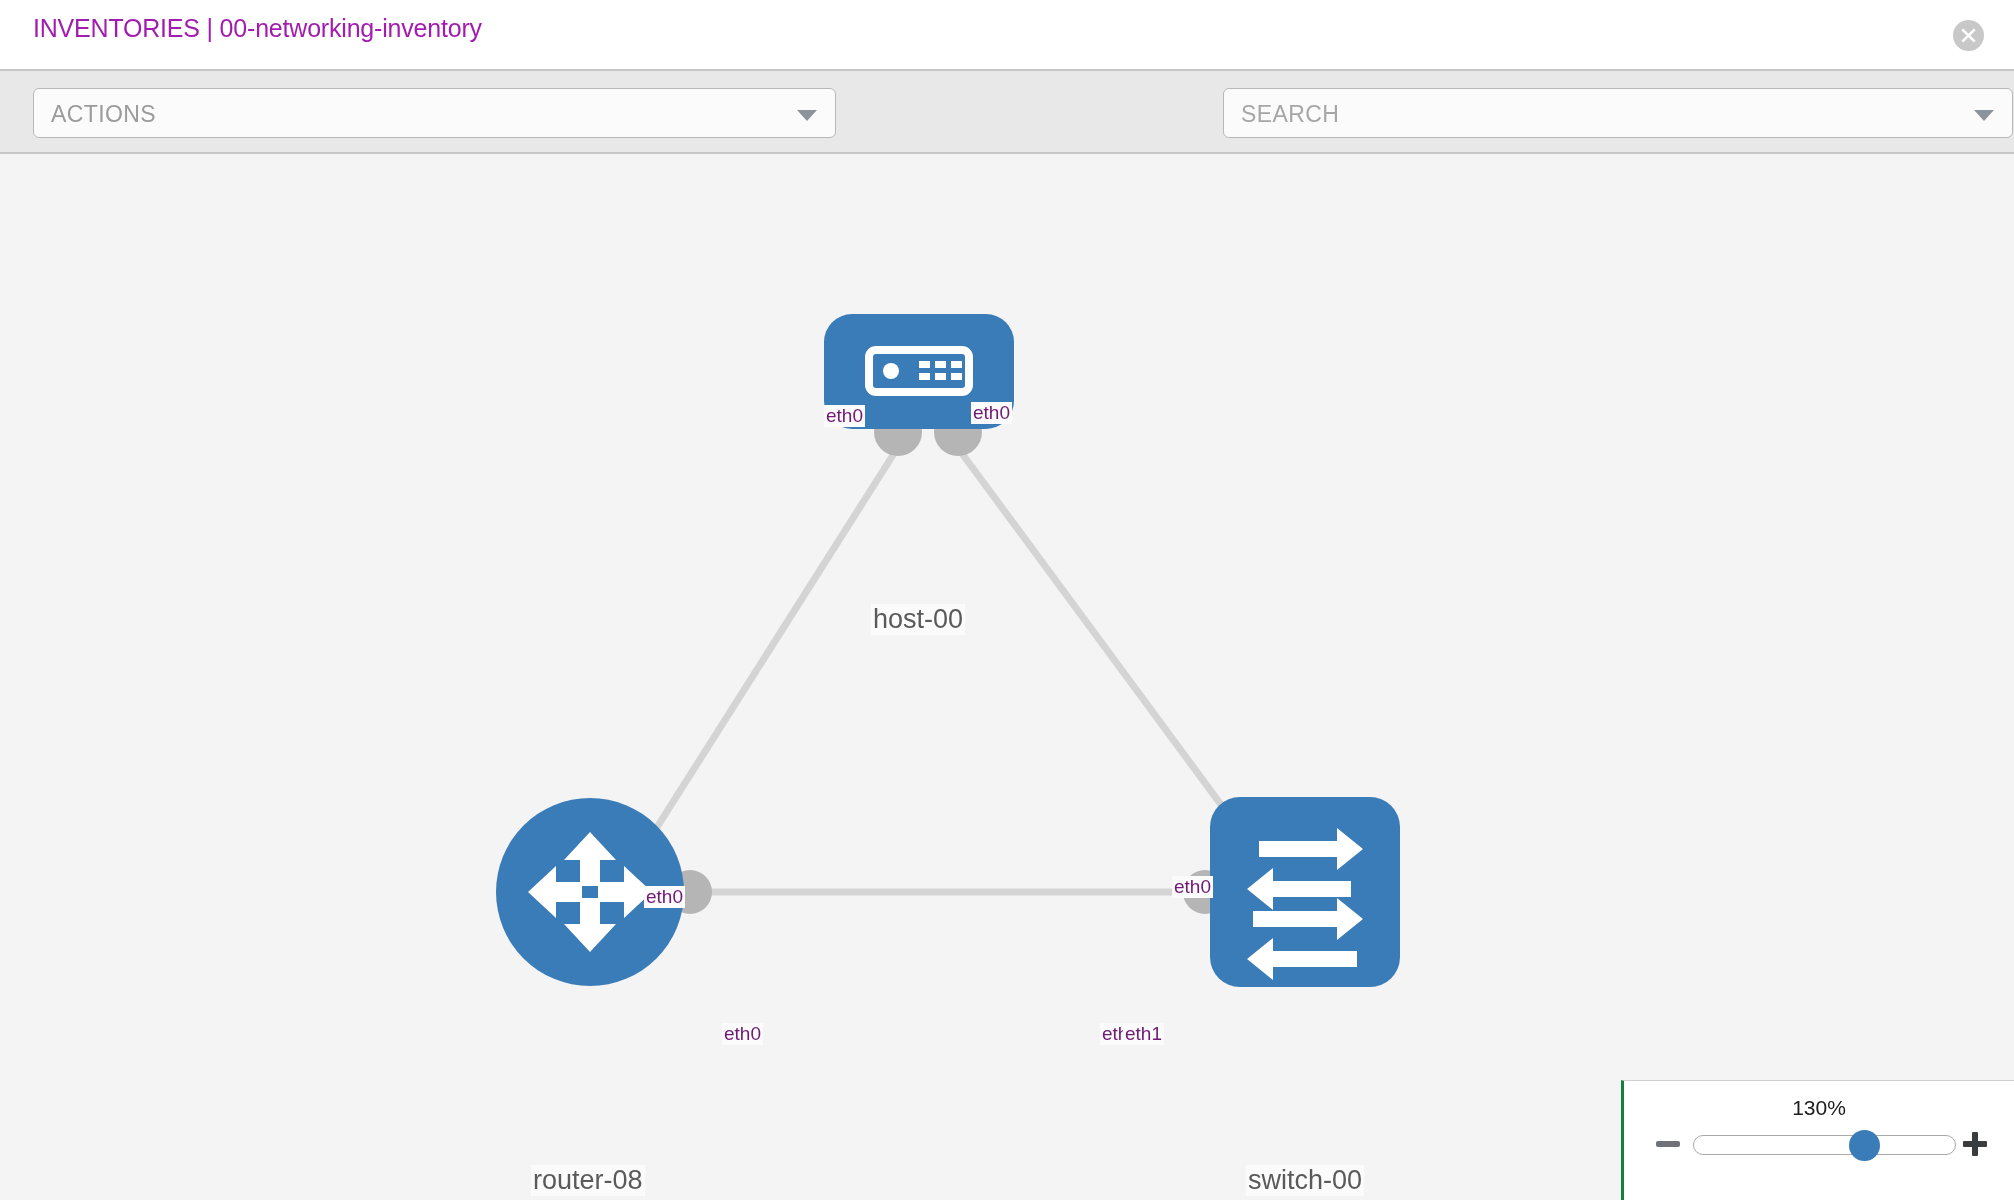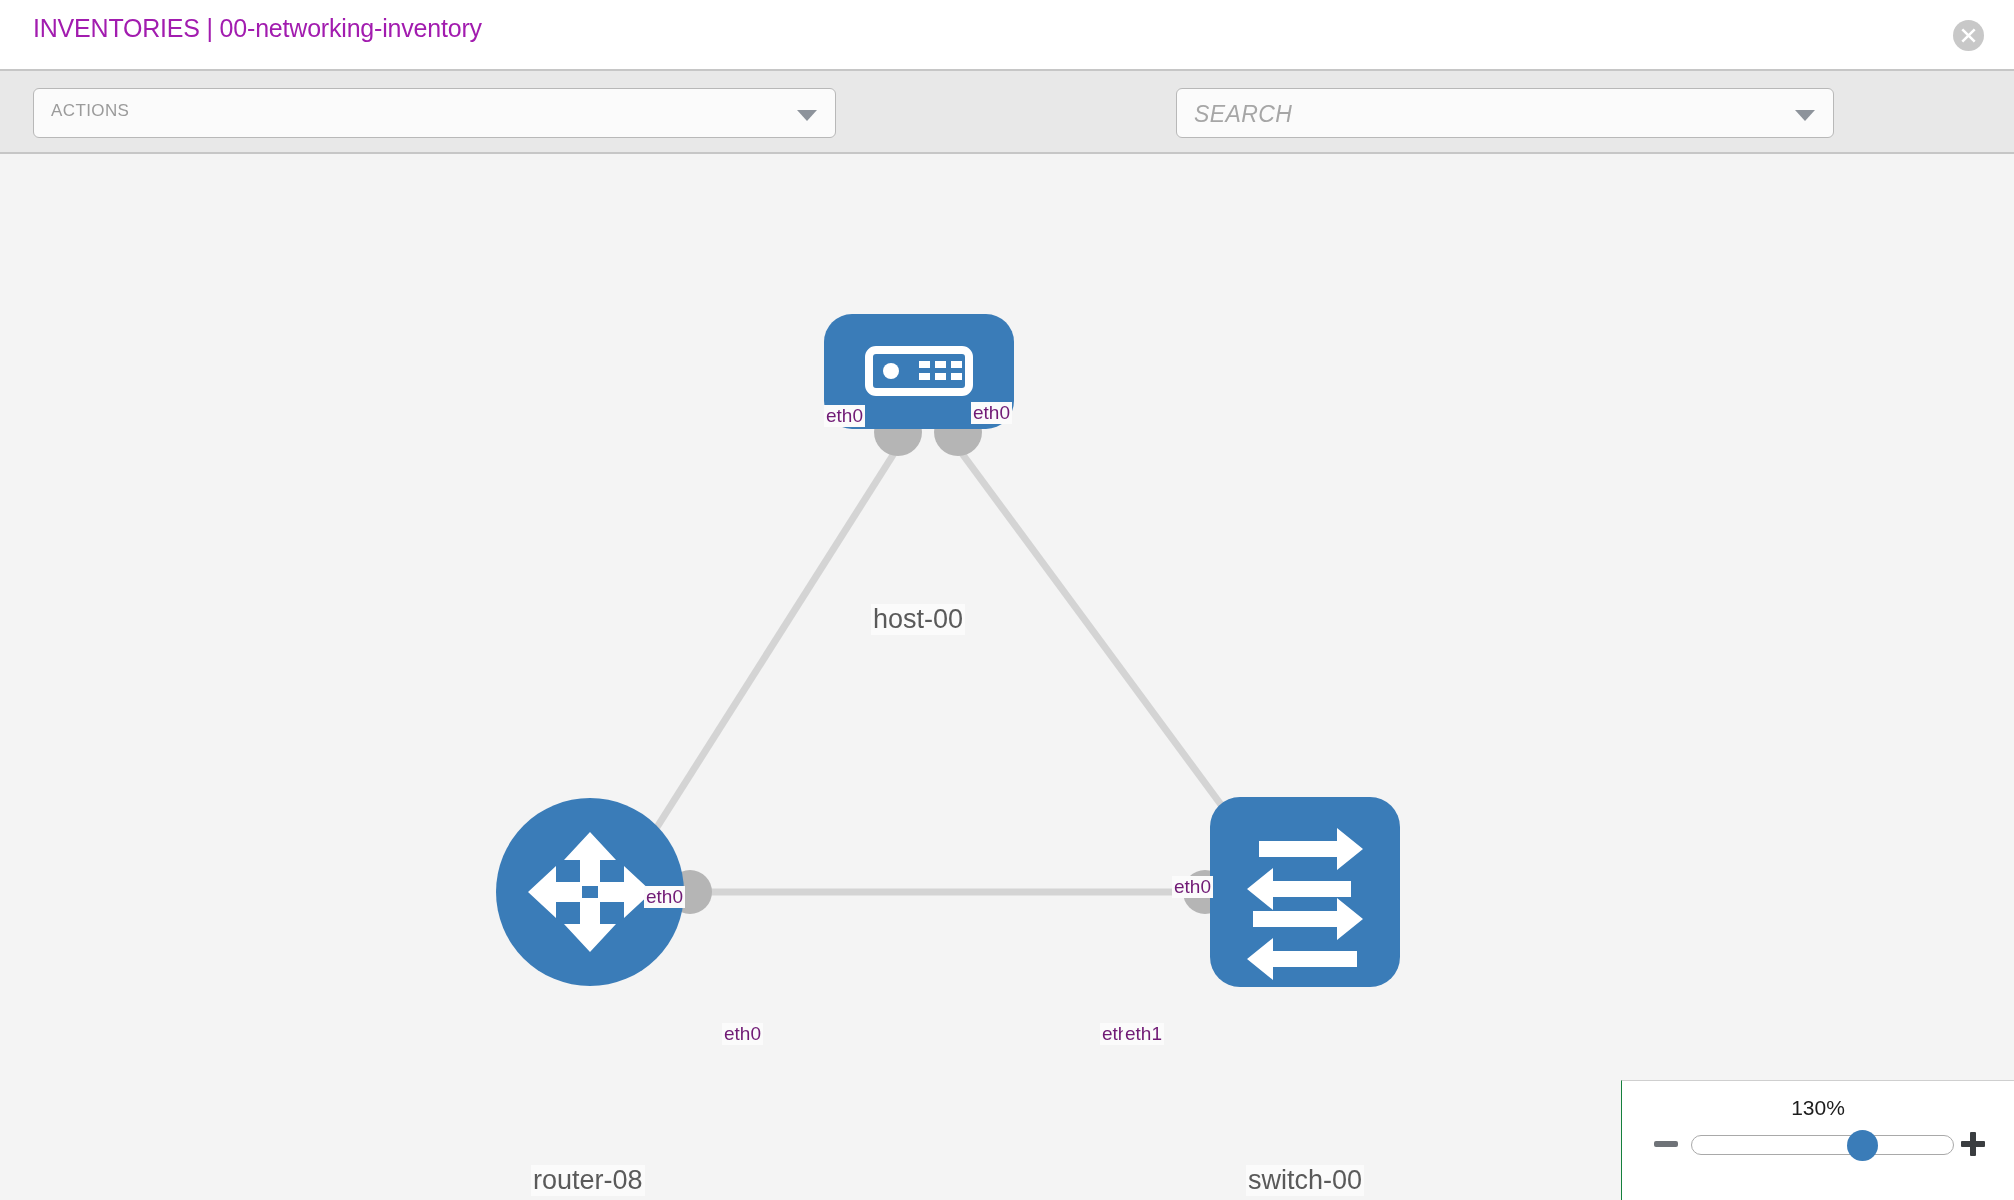--- a/index.html
+++ b/index.html
@@ -65,21 +65,21 @@
     height: 50px;
     background: #fbfbfb;
     border: 1px solid #b8b8b8;
     border-radius: 6px;
     box-sizing: border-box;
   }
   .actions-label {
     position: absolute;
     left: 17px;
     top: 12px;
-    font-size: 17px;
+    font-size: 23px;
     color: #9b9b9b;
     letter-spacing: 0.4px;
     text-align: right;
   }
   .caret {
     position: absolute;
     right: 18px;
     top: 21px;
     width: 0; height: 0;
     border-left: 10px solid transparent;
@@ -91,29 +91,28 @@
     top: 90px;
     width: 42px;
     height: 42px;
     cursor: pointer;
   }
   .tool-icon.wrench { left: 1041px; }
   .tool-icon.key    { left: 1110px; }
 
   .search-box {
     position: absolute;
-    left: 1176px;
+    left: 1223px;
     top: 17px;
-    width: 658px;
+    width: 790px;
     height: 50px;
     background: #fbfbfb;
     border: 1px solid #b8b8b8;
     border-radius: 6px;
     box-sizing: border-box;
-    font-style: italic;
   }
   .search-label {
     position: absolute;
     left: 17px;
     top: 12px;
     font-size: 23px;
     color: #a6a6a6;
     letter-spacing: 0.4px;
   }
 
@@ -153,21 +152,21 @@
 
   
   .zoom-panel {
     position: absolute;
     left: 1621px;
     top: 1080px;
     width: 393px;
     height: 120px;
     background: #ffffff;
     border-top: 1px solid #cfcfcf;
-    border-left: 1px solid #15803d;
+    border-left: 3px solid #15803d;
     box-sizing: border-box;
   }
   .zoom-percent {
     position: absolute;
     top: 15px;
     left: 0;
     width: 100%;
     text-align: center;
     font-size: 21px;
     color: #1d1d1d;

